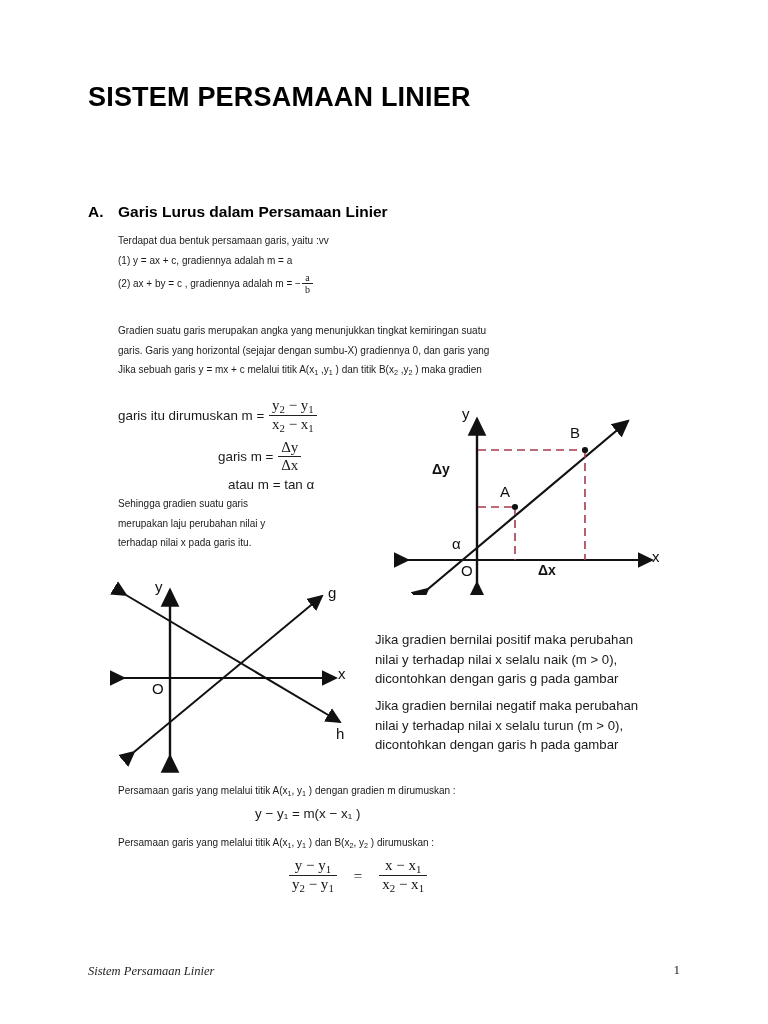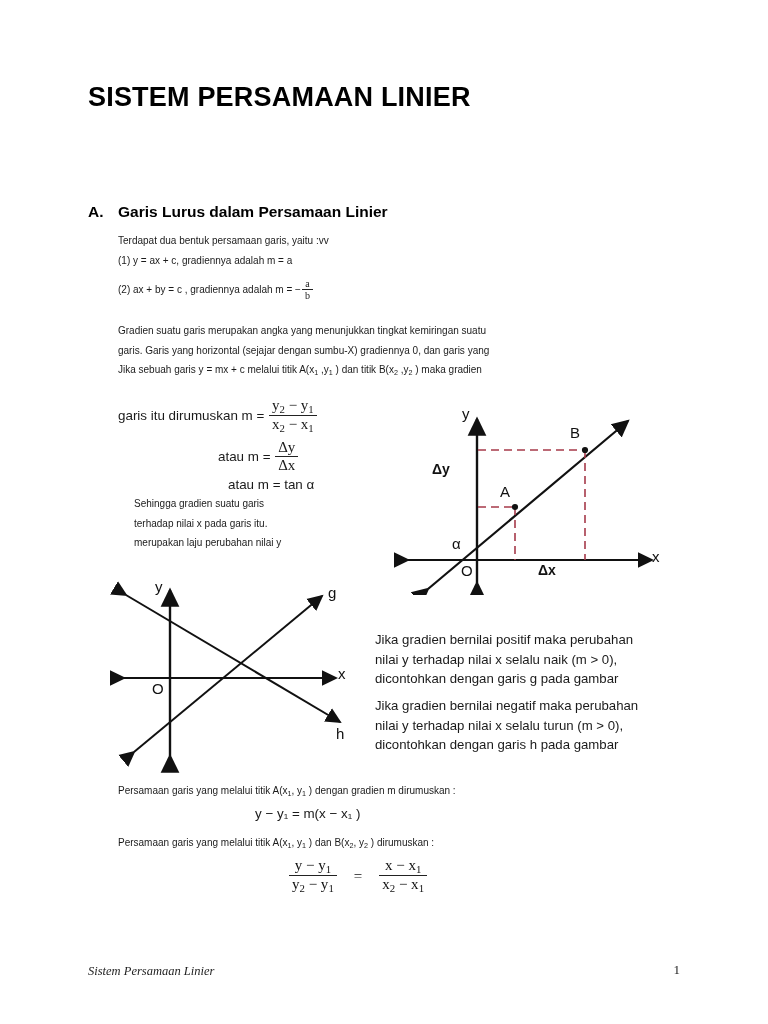--- a/index.html
+++ b/index.html
@@ -43,21 +43,21 @@
 
   
   .body-text {
     position: absolute;
     font-size: 10px;
     line-height: 19.6px;
     color: #1a1a1a;
   }
   .blk1 { left: 118px; top: 231px; width: 600px; }
   .blk-grad { left: 118px; top: 321px; width: 600px; }
-  .blk-seh { left: 118px; top: 494px; width: 250px; margin-left: 16px; }
+  .blk-seh { left: 118px; top: 494px; width: 250px; }
   .blk-bottom1 { left: 118px; top: 781px; width: 600px; }
   .blk-bottom2 { left: 118px; top: 833px; width: 600px; }
 
   .line2 { margin-top: 4px; }
   sub { font-size: 0.72em; vertical-align: -0.28em; }
 
   
   .frac {
     display: inline-block;
     vertical-align: middle;
@@ -142,21 +142,21 @@
 
   <div class="doc-title">SISTEM PERSAMAAN LINIER</div>
 
   <div class="section-head">
     <span class="sec-letter">A.</span><span>Garis Lurus dalam Persamaan Linier</span>
   </div>
 
   <div class="body-text blk1">
     <div>Terdapat dua bentuk persamaan garis, yaitu :vv</div>
     <div>(1)  y = ax + c, gradiennya adalah m = a</div>
-    <div class="line2" style="margin-top:9px;">
+    <div class="line2" style="margin-top:3px;">
       <span>(2)  ax + by = c , gradiennya adalah m = −</span><span class="frac"><span class="num">a</span><span class="den">b</span></span>
     </div>
   </div>
 
   <div class="body-text blk-grad">
     <div>Gradien suatu garis merupakan angka yang menunjukkan tingkat kemiringan suatu</div>
     <div>garis. Garis yang horizontal (sejajar dengan sumbu-X) gradiennya 0, dan garis yang</div>
     <div>
       <span>Jika sebuah garis y = mx + c melalui titik A(x</span><sub>1</sub><span> ,y</span><sub>1</sub><span> ) dan titik B(x</span><sub>2</sub><span> ,y</span><sub>2</sub><span> ) maka gradien</span>
     </div>
@@ -164,33 +164,33 @@
 
   <div class="eq-row eq-m">
     <span>garis itu dirumuskan m =</span>
     <span class="frac frac-big">
       <span class="num"><span>y</span><sub>2</sub><span> − y</span><sub>1</sub></span>
       <span class="den"><span>x</span><sub>2</sub><span> − x</span><sub>1</sub></span>
     </span>
   </div>
 
   <div class="eq-row eq-atau">
-    <span>atau  m =</span>
+    <span>garis  m =</span>
     <span class="frac frac-big">
       <span class="num">Δy</span>
       <span class="den">Δx</span>
     </span>
   </div>
 
   <div class="eq-row eq-tan">atau  m = tan α</div>
 
   <div class="body-text blk-seh">
     <div>Sehingga gradien suatu garis</div>
+    <div>merupakan laju perubahan nilai y</div>
     <div>terhadap nilai x pada garis itu.</div>
-    <div>merupakan laju perubahan nilai y</div>
   </div>
 
   <div class="figure fig-slope">
     <svg width="290" height="190" viewBox="0 0 290 190">
       <defs>
         <marker id="arrHead" markerWidth="9" markerHeight="9" refX="7" refY="4.5" orient="auto">
           <path d="M0,0.6 L8,4.5 L0,8.4 z" fill="#111"></path>
         </marker>
       </defs>
 

